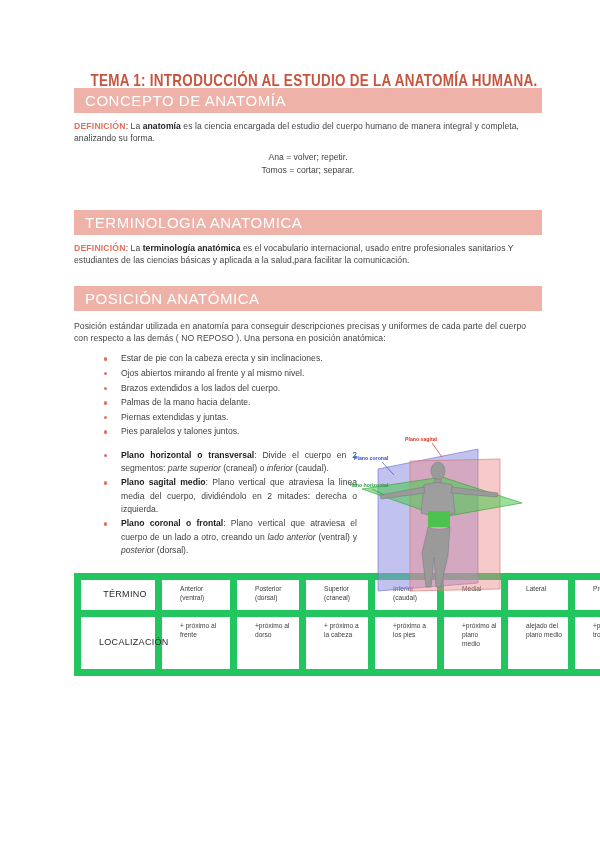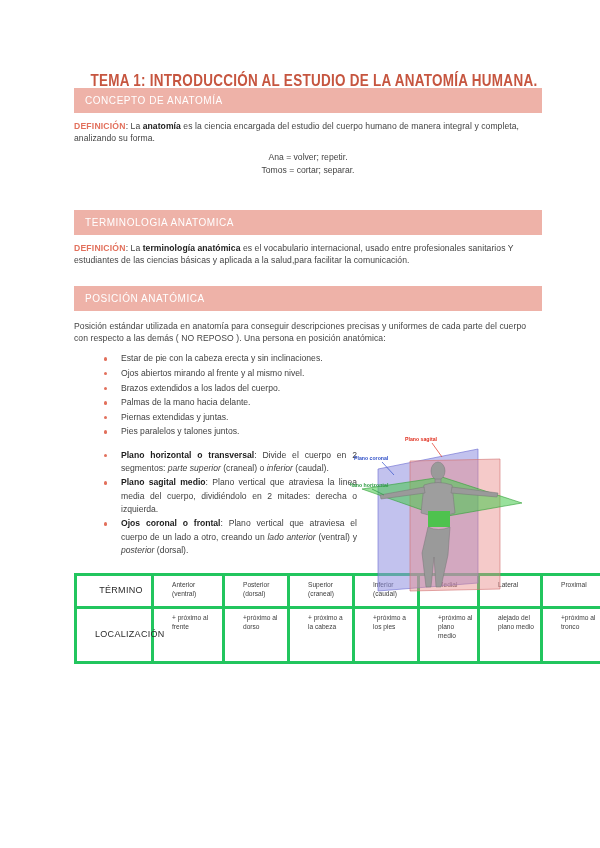--- a/index.html
+++ b/index.html
@@ -41,21 +41,21 @@
     text-transform: uppercase;
     transform: scaleX(0.93) scaleY(1.18);
     transform-origin: center center;
     white-space: nowrap;
   }
 
   
   .band {
     background: #eeb2a8;
     color: #ffffff;
-    font-size: 10px;
+    font-size: 15px;
     letter-spacing: 0.55px;
     padding: 5px 0 5px 11px;
     margin: 0;
     line-height: 15px;
     height: 15px;
   }
 
   
   .para {
     font-size: 8.6px;
@@ -123,21 +123,21 @@
   }
 
   
   table.term {
     border-collapse: collapse;
     width: 468px;
     margin-top: 16px;
     table-layout: fixed;
   }
   table.term th, table.term td {
-    border: 3px solid #22c55e;
+    border: 7px solid #22c55e;
     vertical-align: top;
     padding: 4px 4px 4px 18px;
     font-size: 6.6px;
     line-height: 9.2px;
     color: #3d3d3d;
     font-weight: normal;
     text-align: left;
   }
   table.term th.rowhead, table.term td.rowhead {
     font-family: "Liberation Sans Narrow", "Liberation Sans", sans-serif;
@@ -179,21 +179,21 @@
       <li>Piernas extendidas y juntas.</li>
       <li>Pies paralelos y talones juntos.</li>
     </ul>
 
 
     <div class="planes-row">
       <div class="planes-text">
         <ul class="bul just" style="margin-top:10px">
           <li><b>Plano horizontal o transversal</b><span>: Divide el cuerpo en 2 segmentos: </span><i>parte superior</i><span> (craneal) o </span><i>inferior</i><span> (caudal).</span></li>
           <li><b>Plano sagital medio</b><span>: Plano vertical que atraviesa la linea media del cuerpo, dividiéndolo en 2 mitades: derecha o izquierda.</span></li>
-          <li><b>Ojos coronal o frontal</b><span>: Plano vertical que atraviesa el cuerpo de un lado a otro, creando un </span><i>lado anterior</i><span> (ventral) y </span><i>posterior</i><span> (dorsal).</span></li>
+          <li><b>Plano coronal o frontal</b><span>: Plano vertical que atraviesa el cuerpo de un lado a otro, creando un </span><i>lado anterior</i><span> (ventral) y </span><i>posterior</i><span> (dorsal).</span></li>
         </ul>
       </div>
 
       <div class="figure">
         <svg width="196" height="164" viewBox="0 0 196 164">
 
           <polygon points="28,38 128,18 128,152 28,160" fill="#8f8fe0" fill-opacity="0.55" stroke="#6a6ad0" stroke-width="0.6"></polygon>
 
           <polygon points="60,30 150,28 150,158 60,160" fill="#e88a88" fill-opacity="0.45" stroke="#d07070" stroke-width="0.6"></polygon>
 

